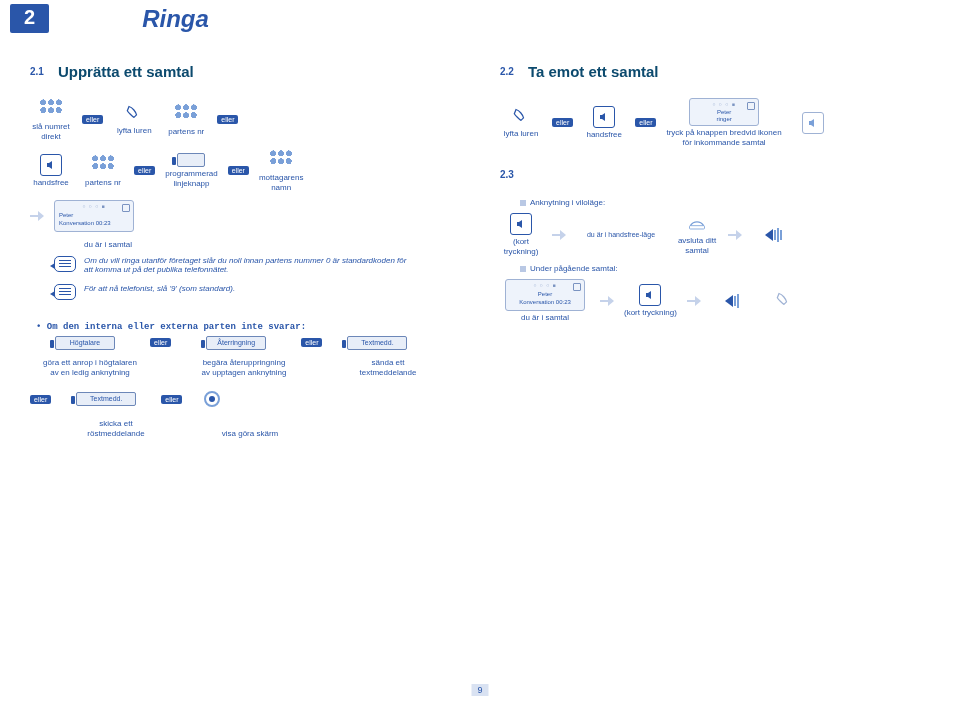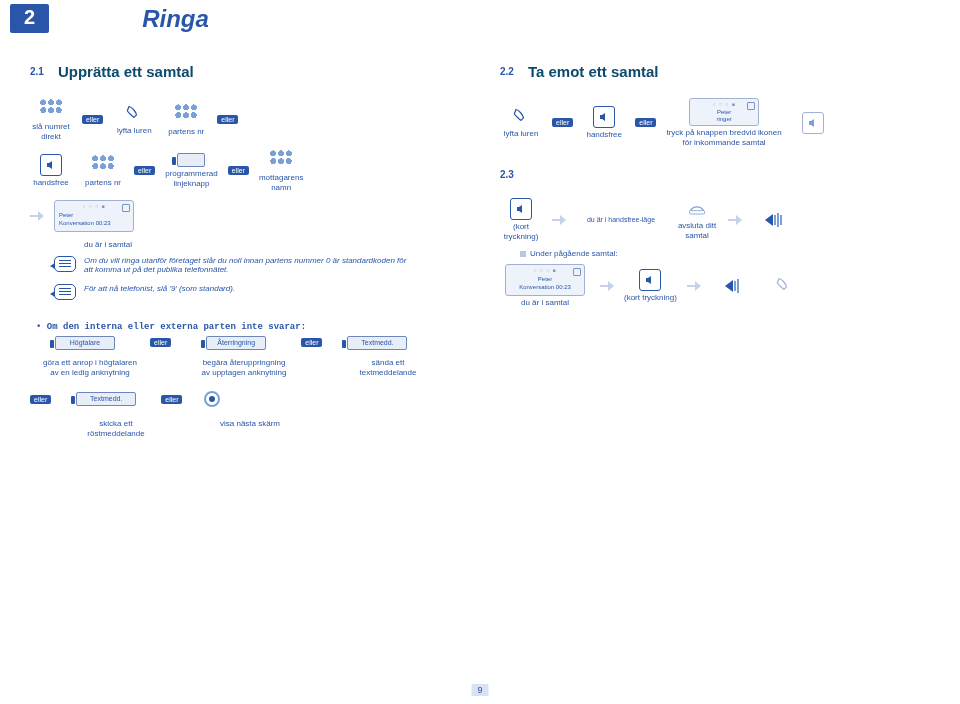--- a/index.html
+++ b/index.html
@@ -309,26 +309,26 @@
             </div>
         </div>
         <span class="eller">eller</span>
         <div class="item">
           <div class="ringicon">
               <span class="circ"></span>
               <span class="dot"></span>
             </div>
         </div>
       </div>
-      <div class="row" style="align-items:flex-start">
+      <div class="row" style="align-items:flex-end">
         <div style="width:26px"></div>
         <div class="cap" style="width:100px; white-space:pre-line">skicka ett
 röstmeddelande</div>
         <div style="width:14px"></div>
-        <div class="cap" style="width:100px">visa nästa skärm</div>
+        <div class="cap" style="width:100px">visa göra skärm</div>
       </div>
     </div>
 
     <div class="col">
 
       <div class="sect-head">
         <span class="sect-num">2.2</span>
         <span class="sect-title">Ta emot ett samtal</span>
       </div>
       <div class="row">
@@ -365,20 +365,21 @@
             <svg class="speaker-glyph" viewBox="0 0 12 12">
                 <path d="M2 4h2l3-2v8l-3-2H2z" fill="#7aa0d8"></path>
               </svg>
           </div>
         </div>
       </div>
 
       <div class="sect-head" style="margin-top:22px">
         <span class="sect-num">2.3</span>
       </div>
+      <div class="subhead"><span class="sq"></span><span>Anknytning i viloläge:</span></div>
 
       <div class="row">
         <div class="item">
           <div class="speaker-box">
             <svg class="speaker-glyph" viewBox="0 0 12 12">
                 <path d="M2 4h2l3-2v8l-3-2H2z" fill="#2a56a9"></path>
               </svg>
           </div>
           <div class="cap" style="white-space:pre-line">(kort
 tryckning)</div>

